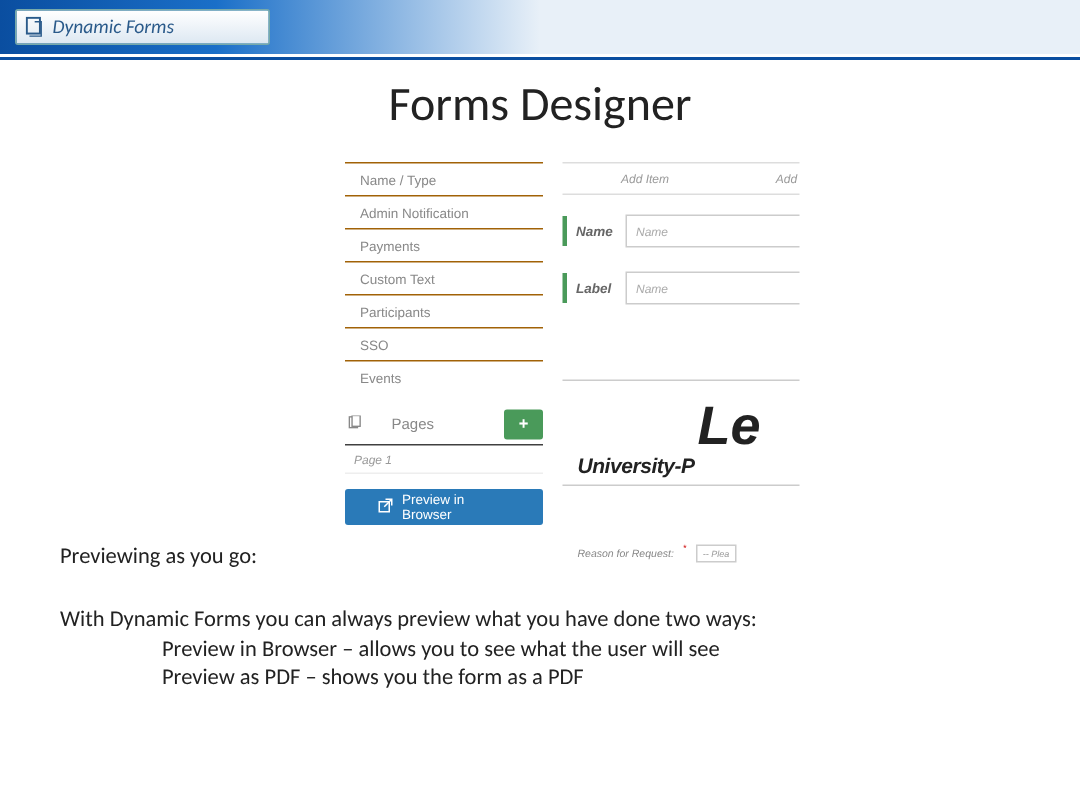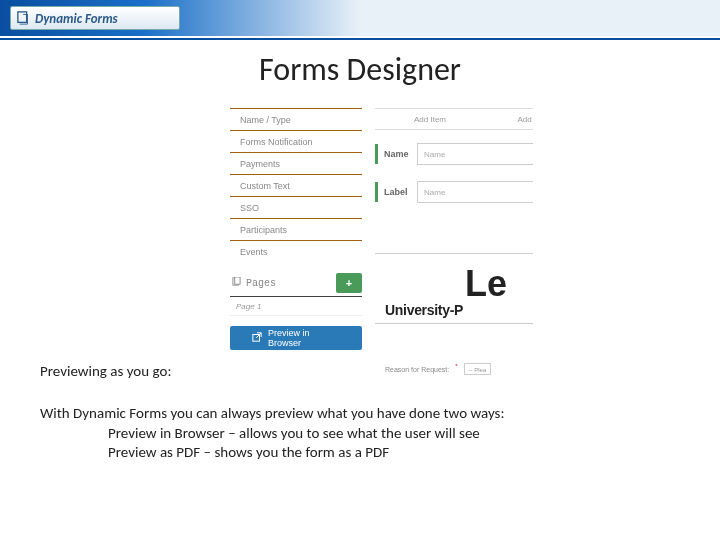--- a/index.html
+++ b/index.html
@@ -15,21 +15,21 @@
     background: linear-gradient(to right, #0a4ea0 0%, #1a6fc8 20%, #e8f0f8 50%, #e8f0f8 100%);
   }
   .logo-badge {
     position: absolute; left: 10px; top: 6px;
     width: 170px; height: 24px;
     background: linear-gradient(#fff, #dde8f2);
     border: 1px solid #7aa;
     border-radius: 2px;
     display: flex; align-items: center;
     padding: 0 6px;
-    font-style: italic; font-weight: bold;
+    font-style: italic; font-weight: normal;
     color: #2a5a8a; font-size: 13px;
     gap: 4px;
   }
   .logo-icon { width: 14px; height: 14px; display: inline-block; }
   .logo-icon svg { width: 14px; height: 14px; }
   .header-rule {
     position: absolute; left: 0; top: 38px; width: 100%; height: 2px;
     background: #0a4ea0;
   }
   .title {
@@ -48,40 +48,40 @@
   .menu-item {
     height: 22px; line-height: 22px; font-size: 9px; color: #888;
     border-top: 1px solid #a16207; padding-left: 10px;
     background: #fff;
   }
   .menu-item:last-child { border-bottom: 1px solid #ddd; }
   .pages-row {
     margin-top: 10px; display: flex; align-items: center; justify-content: space-between;
     height: 22px;
   }
-  .pages-label { font-size: 10px; color: #888; display: flex; gap: 5px; align-items: center; padding-left: 2px; font-family: Liberation Mono, monospace; }
+  .pages-label { font-size: 10px; color: #888; display: flex; gap: 20px; align-items: center; padding-left: 2px; }
   .pages-icon svg { width: 9px; height: 9px; }
   .add-page-btn {
     width: 26px; height: 20px; background: #4a9a5a; color: #fff;
     display: flex; align-items: center; justify-content: center;
     border-radius: 2px; font-size: 11px; font-weight: bold;
   }
   .page1 {
     height: 20px; line-height: 20px; font-size: 8px; color: #999;
     border-top: 1px solid #404040; border-bottom: 1px solid #eee; padding-left: 6px; margin-top: 2px; font-style: italic;
   }
   .preview-btn {
     margin-top: 10px; height: 24px; background: #2a7ab8; color: #fff;
     display: flex; align-items: center; padding: 0 22px; gap: 6px;
     font-size: 9px; border-radius: 2px;
   }
   .preview-btn.pdf { margin-top: 6px; background: #d44a3a; }
   .preview-btn svg { width: 10px; height: 10px; fill: #fff; }
   .right-col {
-    position: absolute; left: 150px; top: 0; width: 220px;
+    position: absolute; left: 150px; top: 0; width: 220px; font-style: italic;
   }
   .tab-row {
     height: 22px; display: flex; font-size: 8px; color: #999;
     border-top: 1px solid #ddd; border-bottom: 1px solid #ddd;
   }
   .tab { flex: 1; display: flex; align-items: center; justify-content: center; }
   .field-row {
     height: 28px; display: flex; align-items: center; gap: 8px;
     margin-top: 10px; padding-right: 8px;
   }
@@ -135,25 +135,25 @@
   </span>
   <span>Dynamic Forms</span>
 </div>
 <div class="header-rule"></div>
 
 <h1 class="title">Forms Designer</h1>
 
 <div class="screenshot-wrap">
   <div class="left-col">
     <div class="menu-item">Name / Type</div>
-    <div class="menu-item">Forms Notification</div>
+    <div class="menu-item">Admin Notification</div>
     <div class="menu-item">Payments</div>
     <div class="menu-item">Custom Text</div>
+    <div class="menu-item">Participants</div>
     <div class="menu-item">SSO</div>
-    <div class="menu-item">Participants</div>
     <div class="menu-item">Events</div>
 
     <div class="pages-row">
       <span class="pages-label">
         <span class="pages-icon"><svg viewBox="0 0 10 10">
               <rect x="1" y="1" width="6" height="8" fill="none" stroke="#888"></rect>
               <rect x="3" y="0" width="6" height="8" fill="#fff" stroke="#888"></rect>
             </svg></span>
         <span>Pages</span>
       </span>

